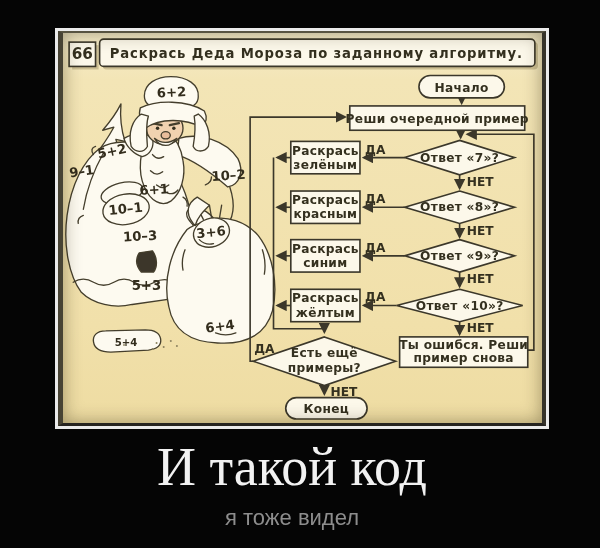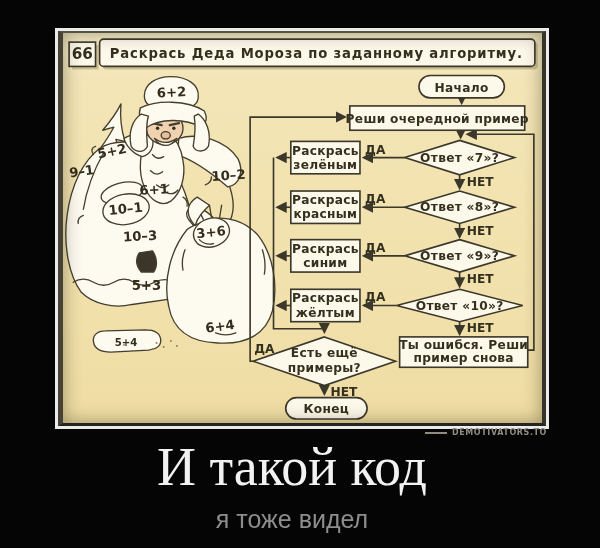--- a/index.html
+++ b/index.html
@@ -25,21 +25,21 @@
   .nd  { fill:#fcf8ea; stroke:#3b372a; stroke-width:1.6; }
 
   .watermark { position:absolute; top:428px; left:0; width:547px; text-align:right;
            font:bold 8px "DejaVu Sans", sans-serif; color:#8f8c82; letter-spacing:.6px; }
   .wm-line { display:inline-block; width:22px; height:2px; background:#8f8c82;
            vertical-align:middle; margin-right:5px; }
   .caption { position:absolute; top:438px; left:0; width:584px; text-align:center; }
   .caption-title { font-family:"Liberation Serif","DejaVu Serif",serif; font-weight:400;
            font-size:54px; line-height:1.08; color:#f2f2f2; }
   .caption-subtitle { margin-top:9px; font-family:"Liberation Sans","DejaVu Sans",sans-serif;
-           font-size:25px; color:#8d8d8d; }
+           font-size:22px; color:#8d8d8d; }
 </style>
 </head>
 <body>
 
 <div class="stage">
   <div class="frame">
     <div class="scan">
       <svg viewBox="0 0 471 385" preserveAspectRatio="none">
         <defs>
           <linearGradient id="pg" x1="0" y1="0" x2="0" y2="1">
@@ -204,21 +204,18 @@
           <text class="yn" x="397" y="151">НЕТ</text>
           <text class="yn" x="397" y="199">НЕТ</text>
           <text class="yn" x="397" y="247">НЕТ</text>
           <text class="yn" x="397" y="295">НЕТ</text>
           <text class="yn" x="263" y="358">НЕТ</text>
         </g>
       </svg>
     </div>
   </div>
 
-  <div class="watermark">
-    <span class="wm-line"></span><span>DEMOTIVATORS.TO</span>
-  </div>
 
   <div class="caption">
     <div class="caption-title">И такой код</div>
     <div class="caption-subtitle">я тоже видел</div>
   </div>
 </div>
 
 </body></html>

